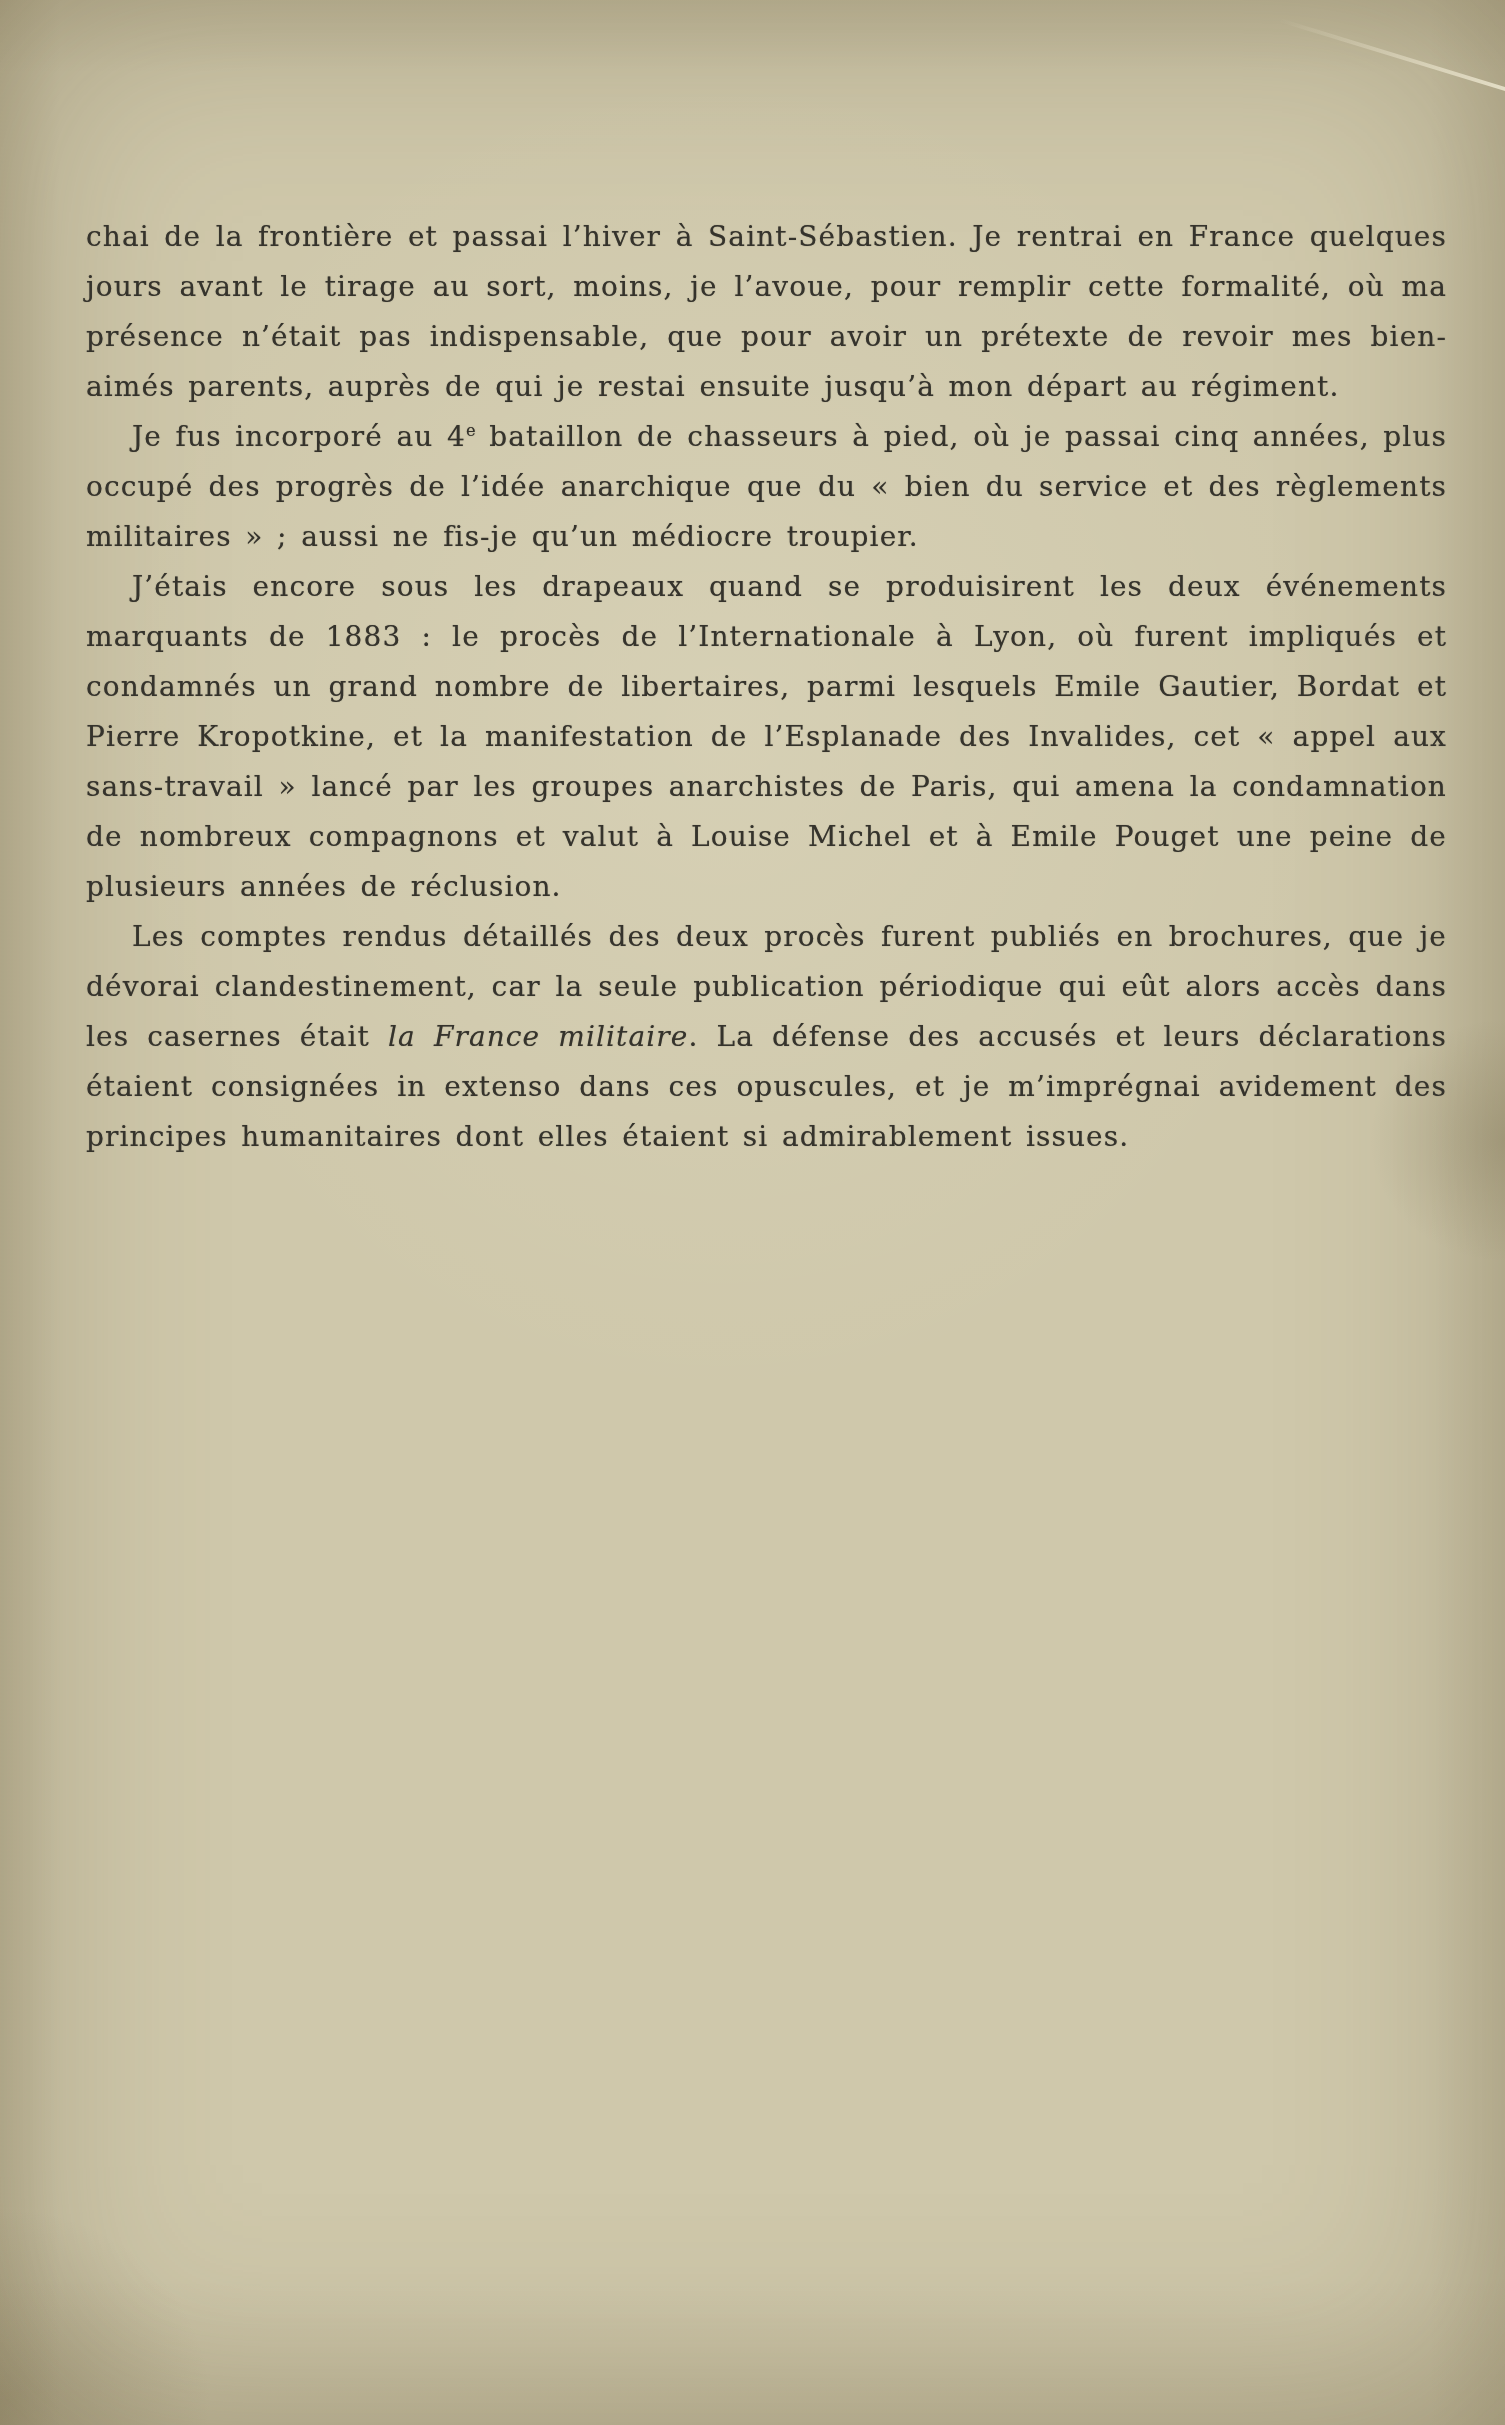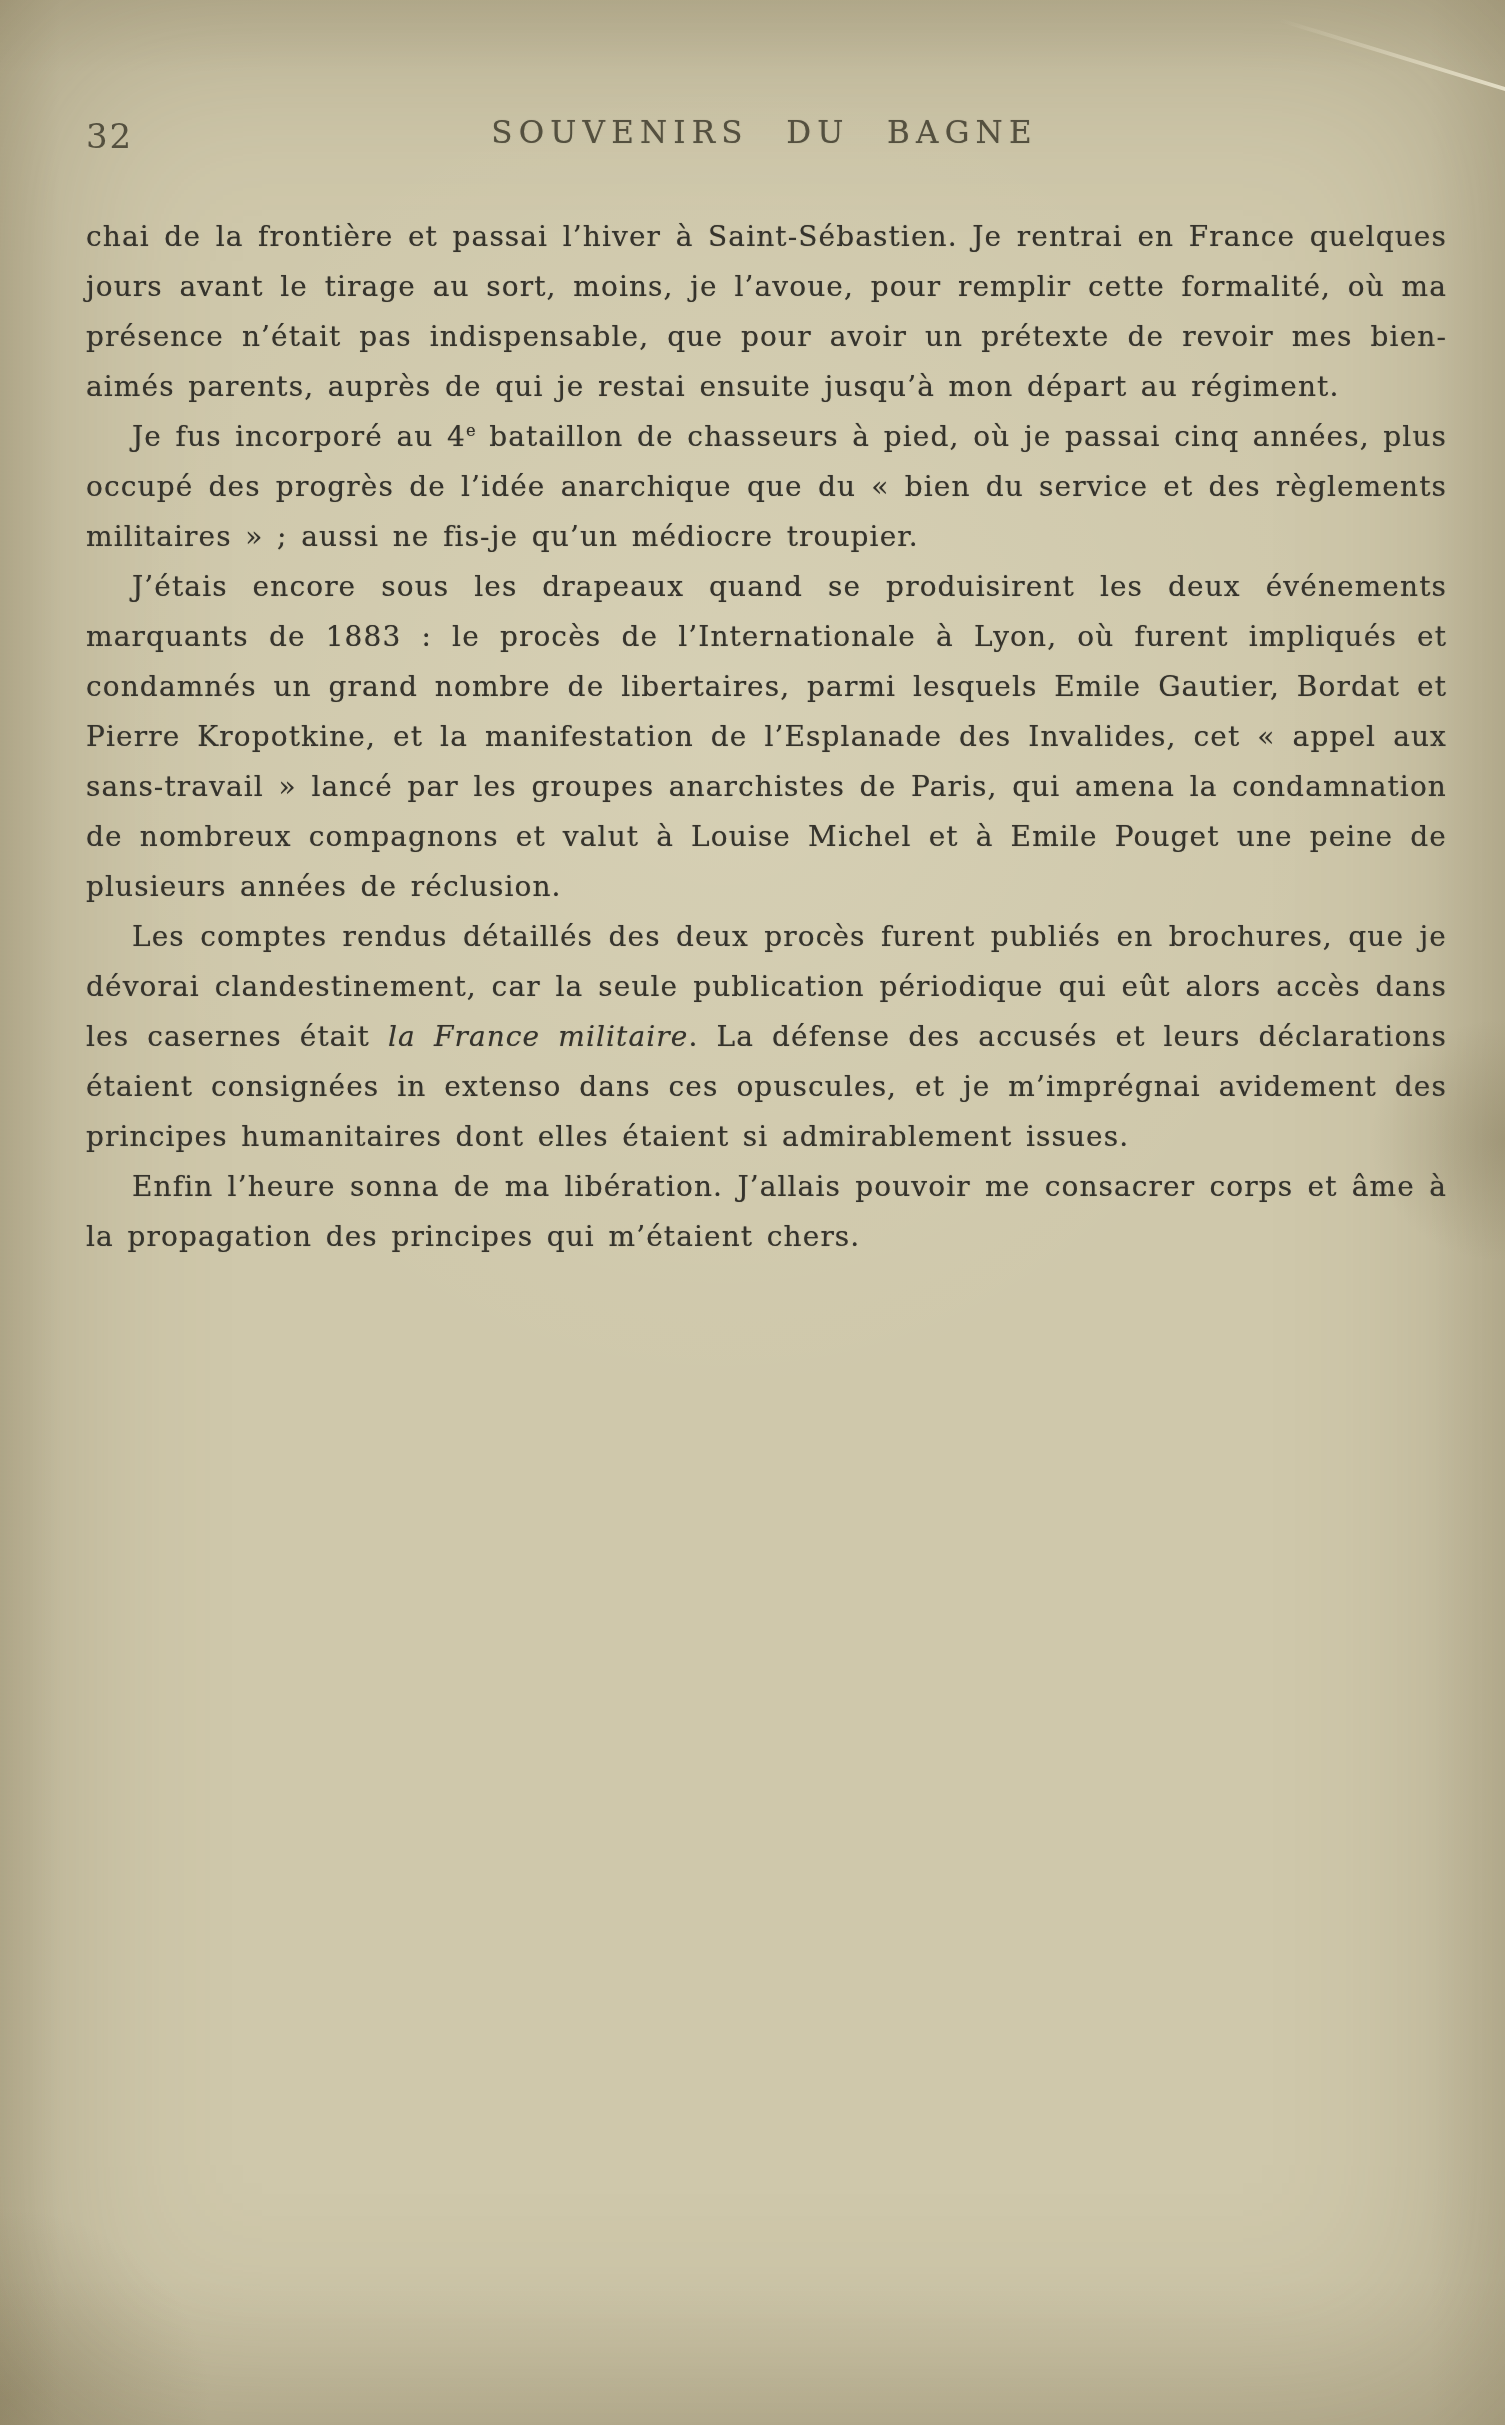--- a/index.html
+++ b/index.html
@@ -82,26 +82,21 @@
     letter-spacing: 0;
   }
   .para i { font-style: italic; margin-top: 16px; }
 </style>
 </head>
 <body>
 
 <div class="page">
   <div class="crease"></div>
 
-  <header class="running-head">
-    <span class="folio">32</span>
-    <span class="running-title">SOUVENIRS DU BAGNE</span>
-  </header>
 
   <main class="text-block">
       <p class="para"><span>chai de la frontière et passai l’hiver à Saint-Sébastien. Je rentrai en France quelques jours avant le tirage au sort, moins, je l’avoue, pour remplir cette formalité, où ma présence n’était pas indispensable, que pour avoir un prétexte de revoir mes bien-aimés parents, auprès de qui je restai ensuite jusqu’à mon départ au régiment.</span></p>
       <p class="para indented"><span>Je fus incorporé au 4</span><sup>e</sup><span> bataillon de chasseurs à pied, où je passai cinq années, plus occupé des progrès de l’idée anarchique que du « bien du service et des règlements militaires » ; aussi ne fis-je qu’un médiocre troupier.</span></p>
       <p class="para indented"><span>J’étais encore sous les drapeaux quand se produisirent les deux événements marquants de 1883 : le procès de l’Internationale à Lyon, où furent impliqués et condamnés un grand nombre de libertaires, parmi lesquels Emile Gautier, Bordat et Pierre Kropotkine, et la manifestation de l’Esplanade des Invalides, cet « appel aux sans-travail » lancé par les groupes anarchistes de Paris, qui amena la condamnation de nombreux compagnons et valut à Louise Michel et à Emile Pouget une peine de plusieurs années de réclusion.</span></p>
       <p class="para indented"><span>Les comptes rendus détaillés des deux procès furent publiés en brochures, que je dévorai clandestinement, car la seule publication périodique qui eût alors accès dans les casernes était </span><i>la France militaire</i><span>. La défense des accusés et leurs déclarations étaient consignées in extenso dans ces opuscules, et je m’imprégnai avidement des principes humanitaires dont elles étaient si admirablement issues.</span></p>
-      <p class="para indented"><span>Enfin l’heure sonna de ma libération. J’allais pouvoir me consacrer corps et âme à la propagation des principes qui m’étaient chers.</span></p>
     </main>
 </div>
 
 
 </body></html>

